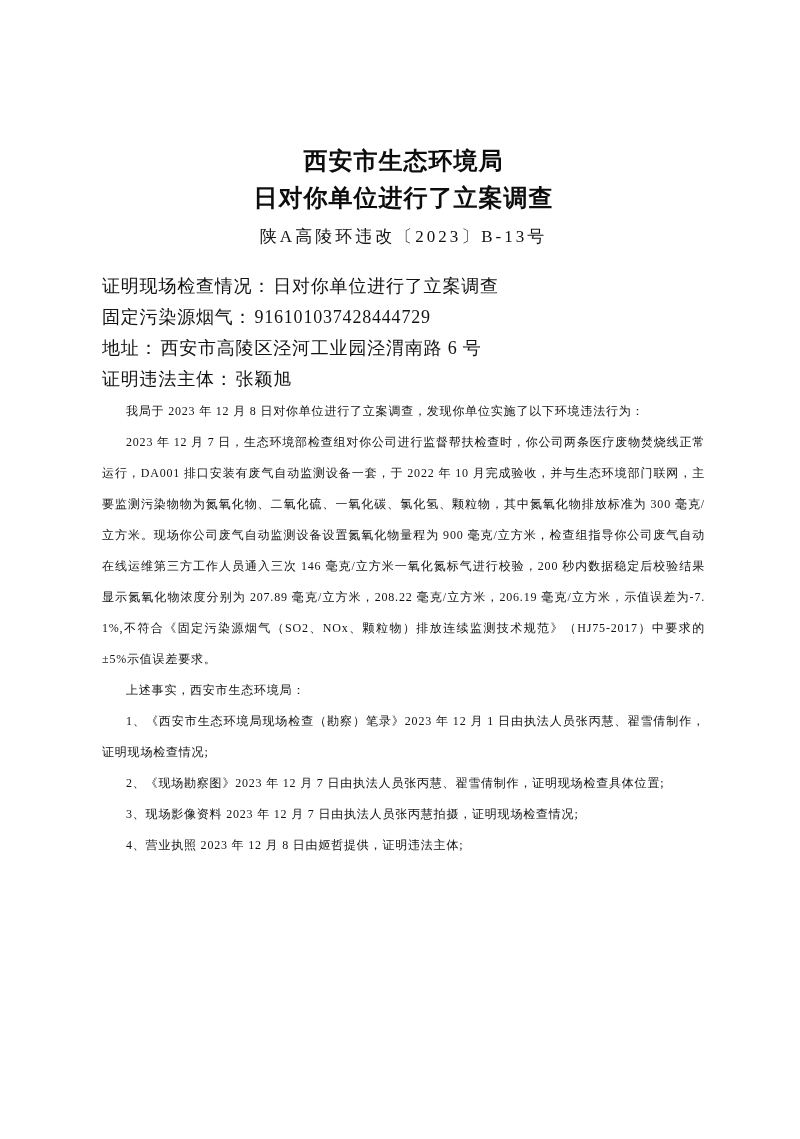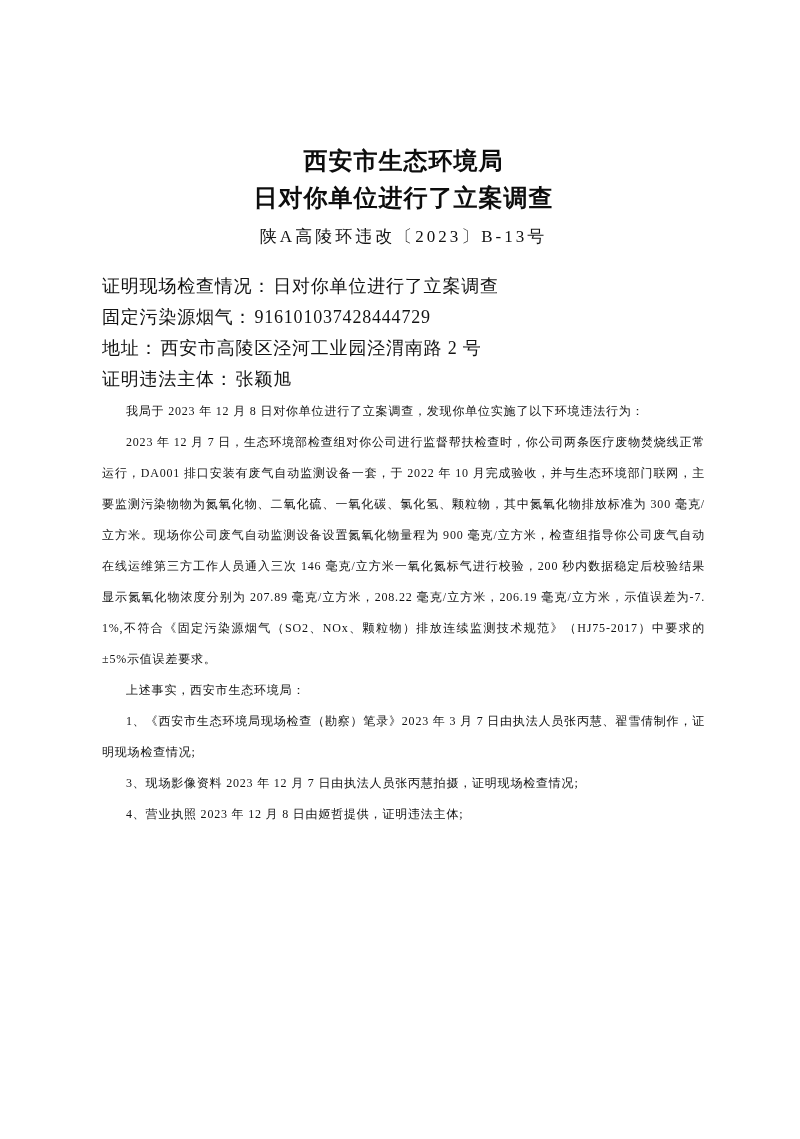--- a/index.html
+++ b/index.html
@@ -73,29 +73,30 @@
   <div class="doc-number">陕A高陵环违改〔2023〕B-13号</div>
 
   <div class="fields">
     <div class="field">
       <span class="field-label">证明现场检查情况：</span><span class="field-value">日对你单位进行了立案调查</span>
     </div>
     <div class="field">
       <span class="field-label">固定污染源烟气：</span><span class="field-value">916101037428444729</span>
     </div>
     <div class="field">
-      <span class="field-label">地址：</span><span class="field-value">西安市高陵区泾河工业园泾渭南路 2 号</span>
+      <span class="field-label">地址：</span><span class="field-value">西安市高陵区泾河工业园泾渭南路 6 号</span>
     </div>
     <div class="field">
       <span class="field-label">证明违法主体：</span><span class="field-value">张颖旭</span>
     </div>
   </div>
 
   <div class="body-text">
     <p class="para">我局于 2023 年 12 月 8 日对你单位进行了立案调查，发现你单位实施了以下环境违法行为：</p>
     <p class="para">2023 年 12 月 7 日，生态环境部检查组对你公司进行监督帮扶检查时，你公司两条医疗废物焚烧线正常运行，DA001 排口安装有废气自动监测设备一套，于 2022 年 10 月完成验收，并与生态环境部门联网，主要监测污染物物为氮氧化物、二氧化硫、一氧化碳、氯化氢、颗粒物，其中氮氧化物排放标准为 300 毫克/立方米。现场你公司废气自动监测设备设置氮氧化物量程为 900 毫克/立方米，检查组指导你公司废气自动在线运维第三方工作人员通入三次 146 毫克/立方米一氧化氮标气进行校验，200 秒内数据稳定后校验结果显示氮氧化物浓度分别为 207.89 毫克/立方米，208.22 毫克/立方米，206.19 毫克/立方米，示值误差为-7.1%,不符合《固定污染源烟气（SO2、NOx、颗粒物）排放连续监测技术规范》（HJ75-2017）中要求的±5%示值误差要求。</p>
     <p class="para">上述事实，西安市生态环境局：</p>
-    <p class="para">1、《西安市生态环境局现场检查（勘察）笔录》2023 年 3 月 7 日由执法人员张丙慧、翟雪倩制作，证明现场检查情况;</p>
+    <p class="para">1、《西安市生态环境局现场检查（勘察）笔录》2023 年 12 月 1 日由执法人员张丙慧、翟雪倩制作，证明现场检查情况;</p>
+    <p class="para">2、《现场勘察图》2023 年 12 月 7 日由执法人员张丙慧、翟雪倩制作，证明现场检查具体位置;</p>
     <p class="para">3、现场影像资料 2023 年 12 月 7 日由执法人员张丙慧拍摄，证明现场检查情况;</p>
     <p class="para">4、营业执照 2023 年 12 月 8 日由姬哲提供，证明违法主体;</p>
   </div>
 
 </div>
 
 </body></html>

